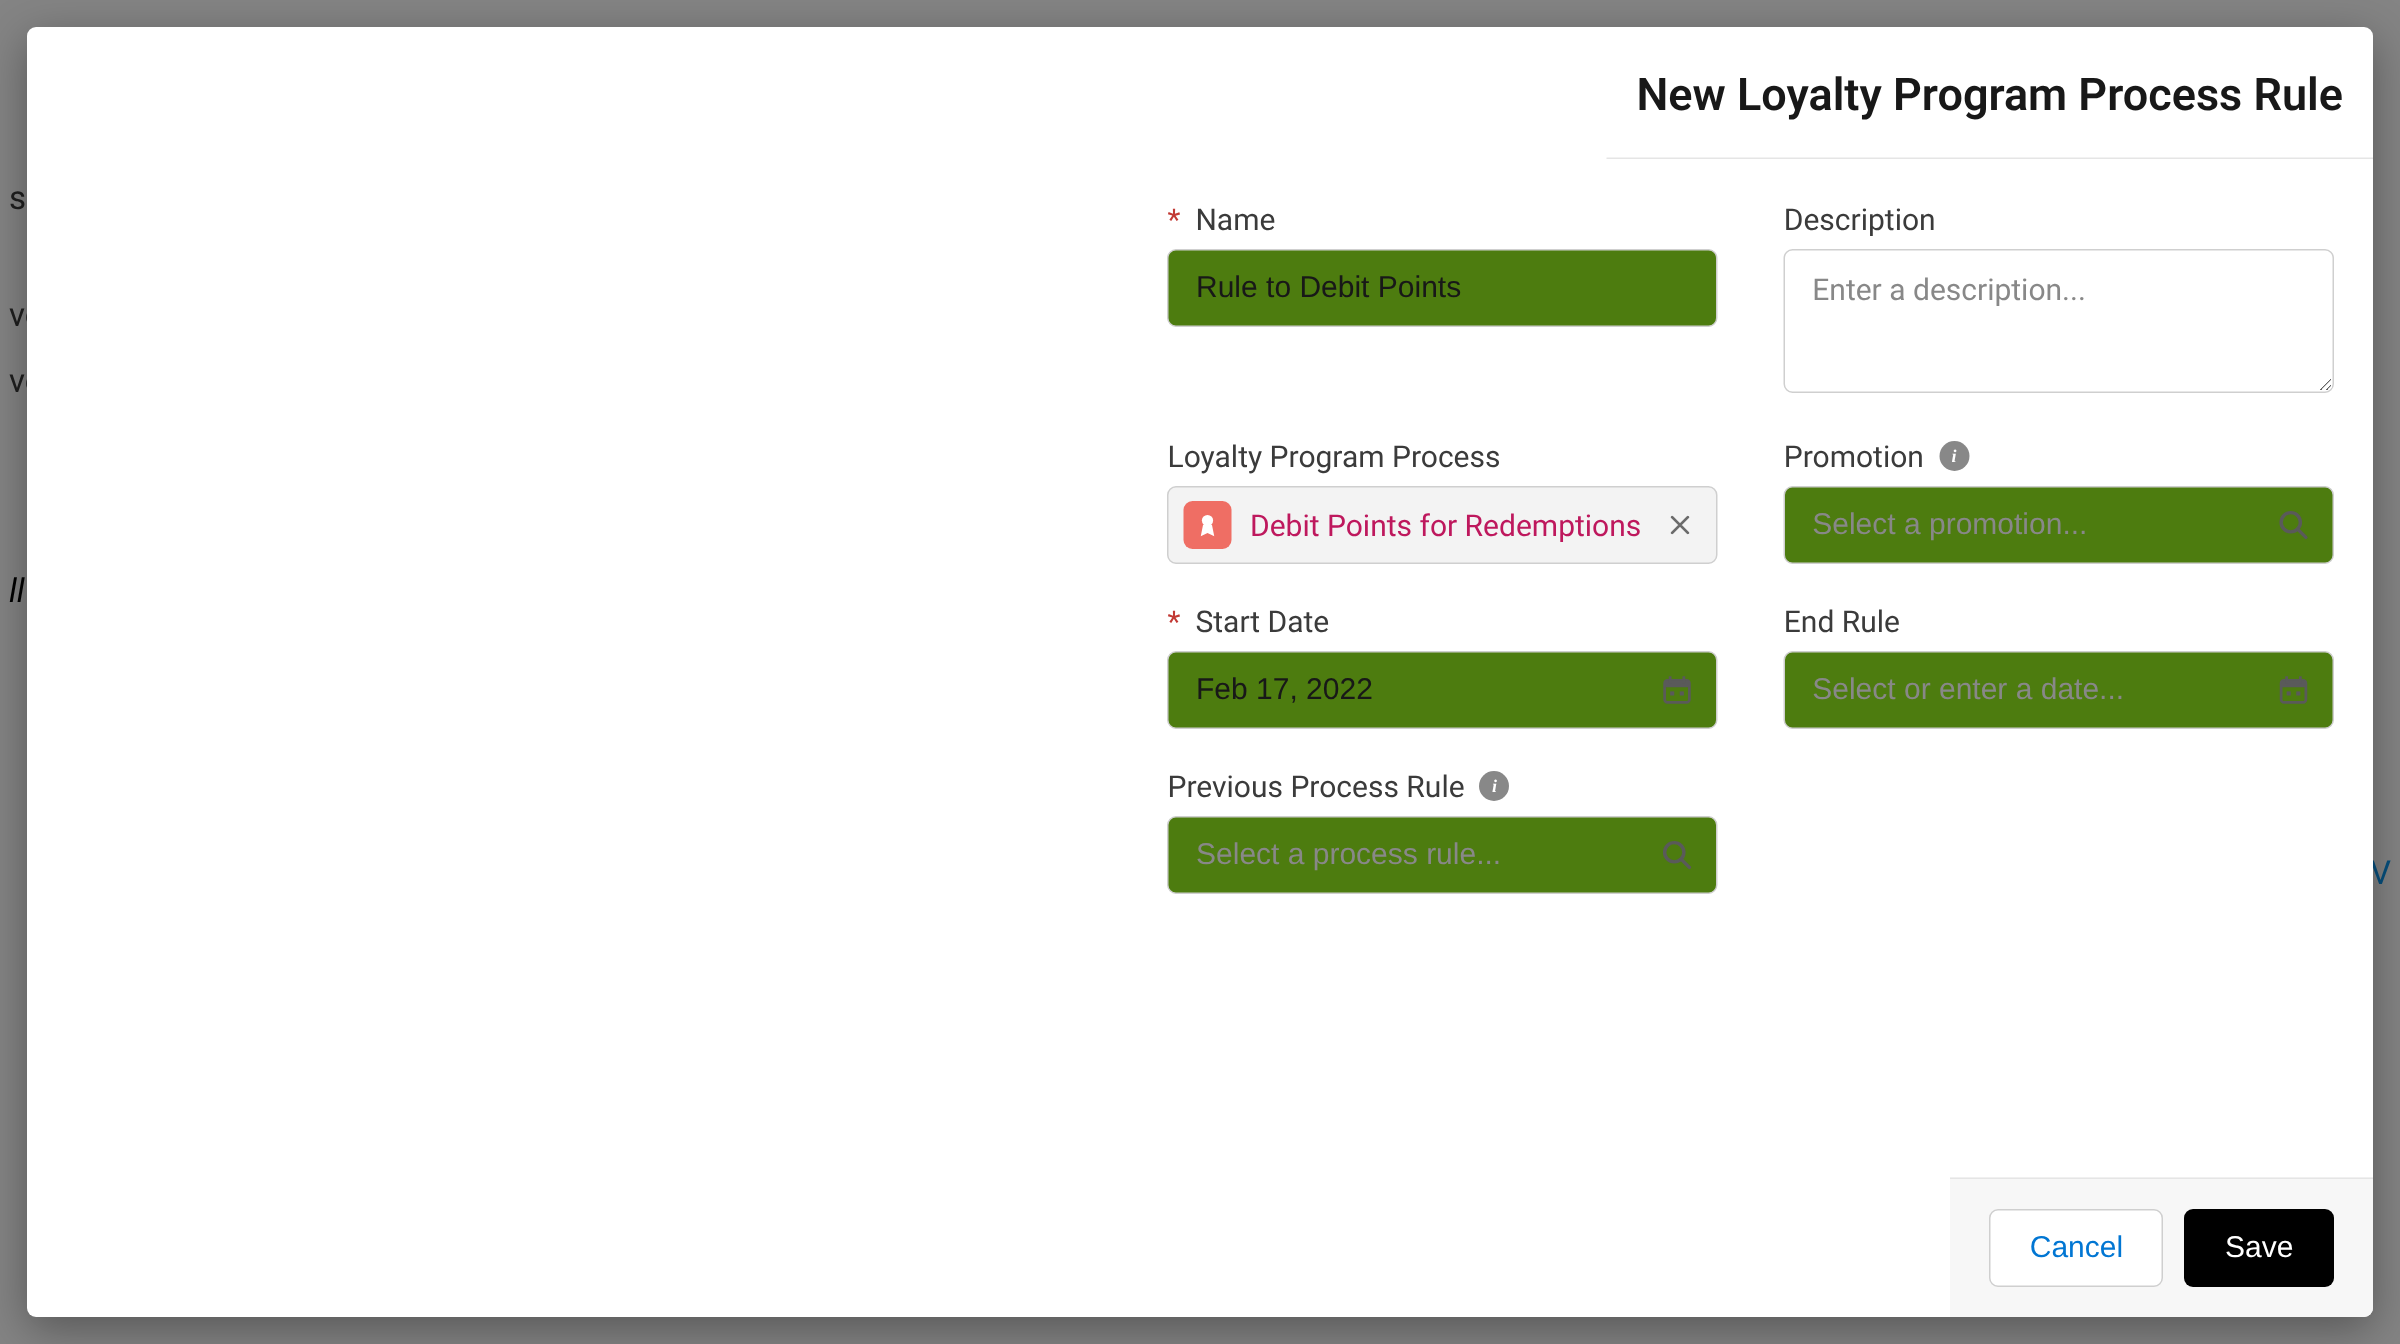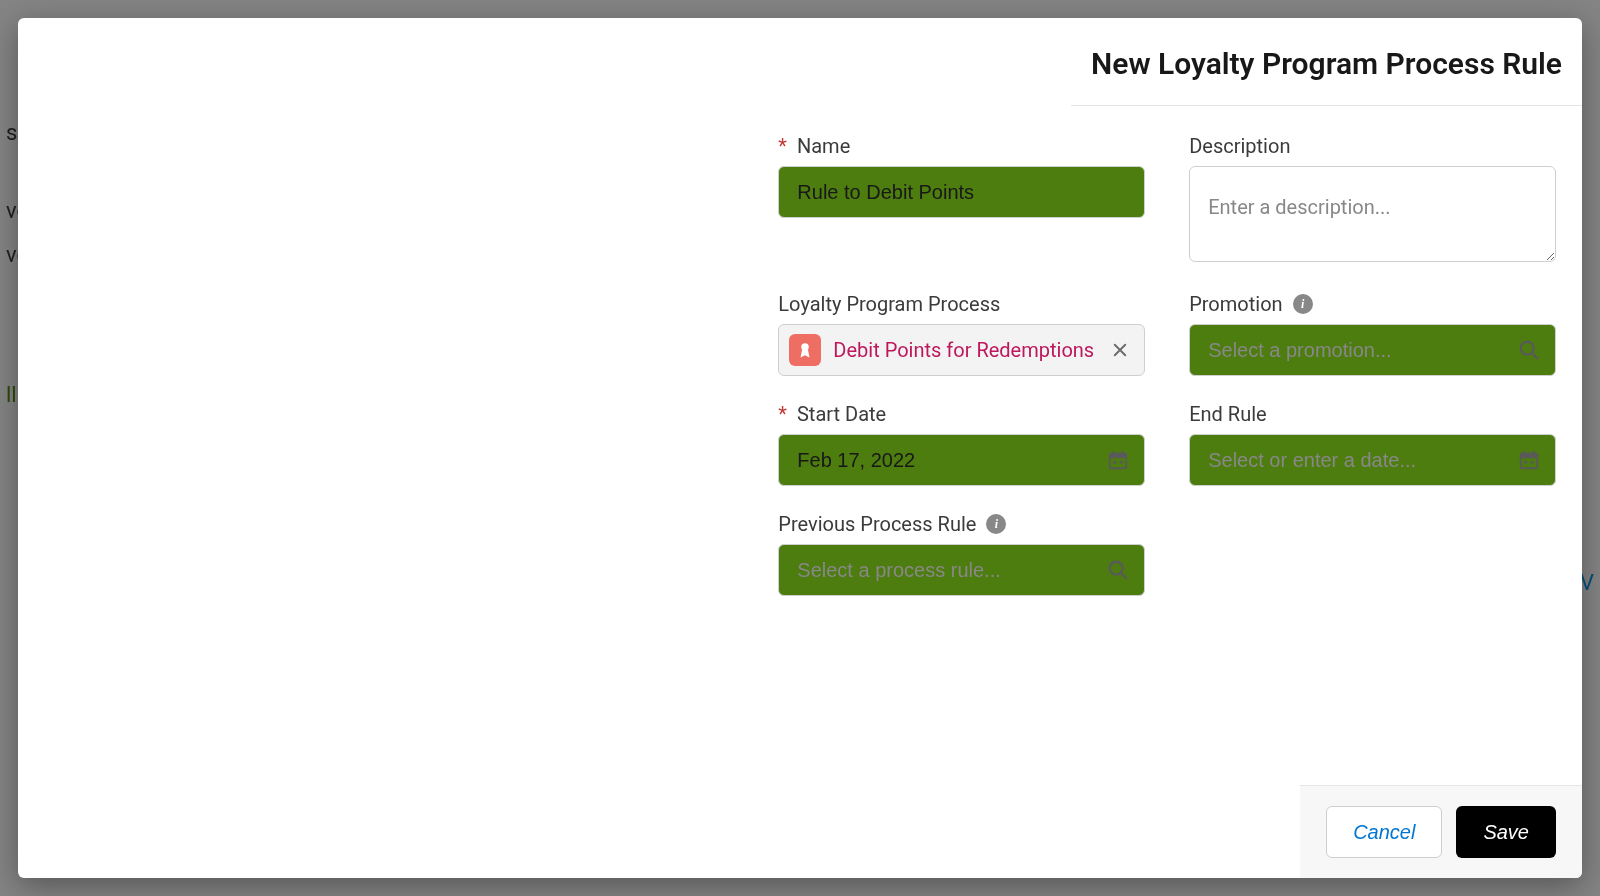--- a/index.html
+++ b/index.html
@@ -96,21 +96,21 @@
     background: #4d7c0f;
   }
   .text-input::placeholder, .lookup-input input::placeholder, .date-input input::placeholder, .textarea::placeholder {
     color: #888;
   }
   .textarea {
     width: 100%;
     height: 96px;
     border: 1px solid #cfcfcf;
     border-radius: 6px;
-    padding: 28px 18px;
+    padding: 14px 18px;
     font-size: 20px;
     color: #181818;
     resize: vertical;
     font-family: inherit;
   }
   .pill-container {
     width: 100%;
     height: 52px;
     border: 1px solid #cfcfcf;
     border-radius: 6px;
@@ -185,42 +185,41 @@
     height: 52px;
     padding: 16px 26px;
     border-radius: 6px;
     font-size: 20px;
     font-weight: 500;
     cursor: pointer;
     border: 1px solid transparent;
     display: inline-flex;
     align-items: center;
     justify-content: center;
-    font-style: italic;
   }
   .btn-neutral {
     background: #fff;
     color: #0176d3;
     border-color: #cfcfcf;
   }
   .btn-brand {
     background: #000000;
     color: #fff;
   }
   
   .left-only { grid-column: 1 / 2; }
 </style>
 </head>
 <body>
 
 <div class="page-bg">
   <span class="bg-text" style="top:118px;">s</span>
   <span class="bg-text" style="top:196px;">ve</span>
   <span class="bg-text" style="top:240px;">ve</span>
-  <span class="bg-text" style="top:380px;color:#4d7c0f;">ll</span>
+  <span class="bg-text" style="top:380px;color:#000000;font-style:italic;">ll</span>
   <span class="bg-text" style="top:568px;right:0;left:auto;color:#0a84d0;">V</span>
 </div>
 
 <div class="modal">
   <div class="modal-header">
     <h1 class="modal-title">New Loyalty Program Process Rule</h1>
   </div>
 
   <div class="modal-body">
 

